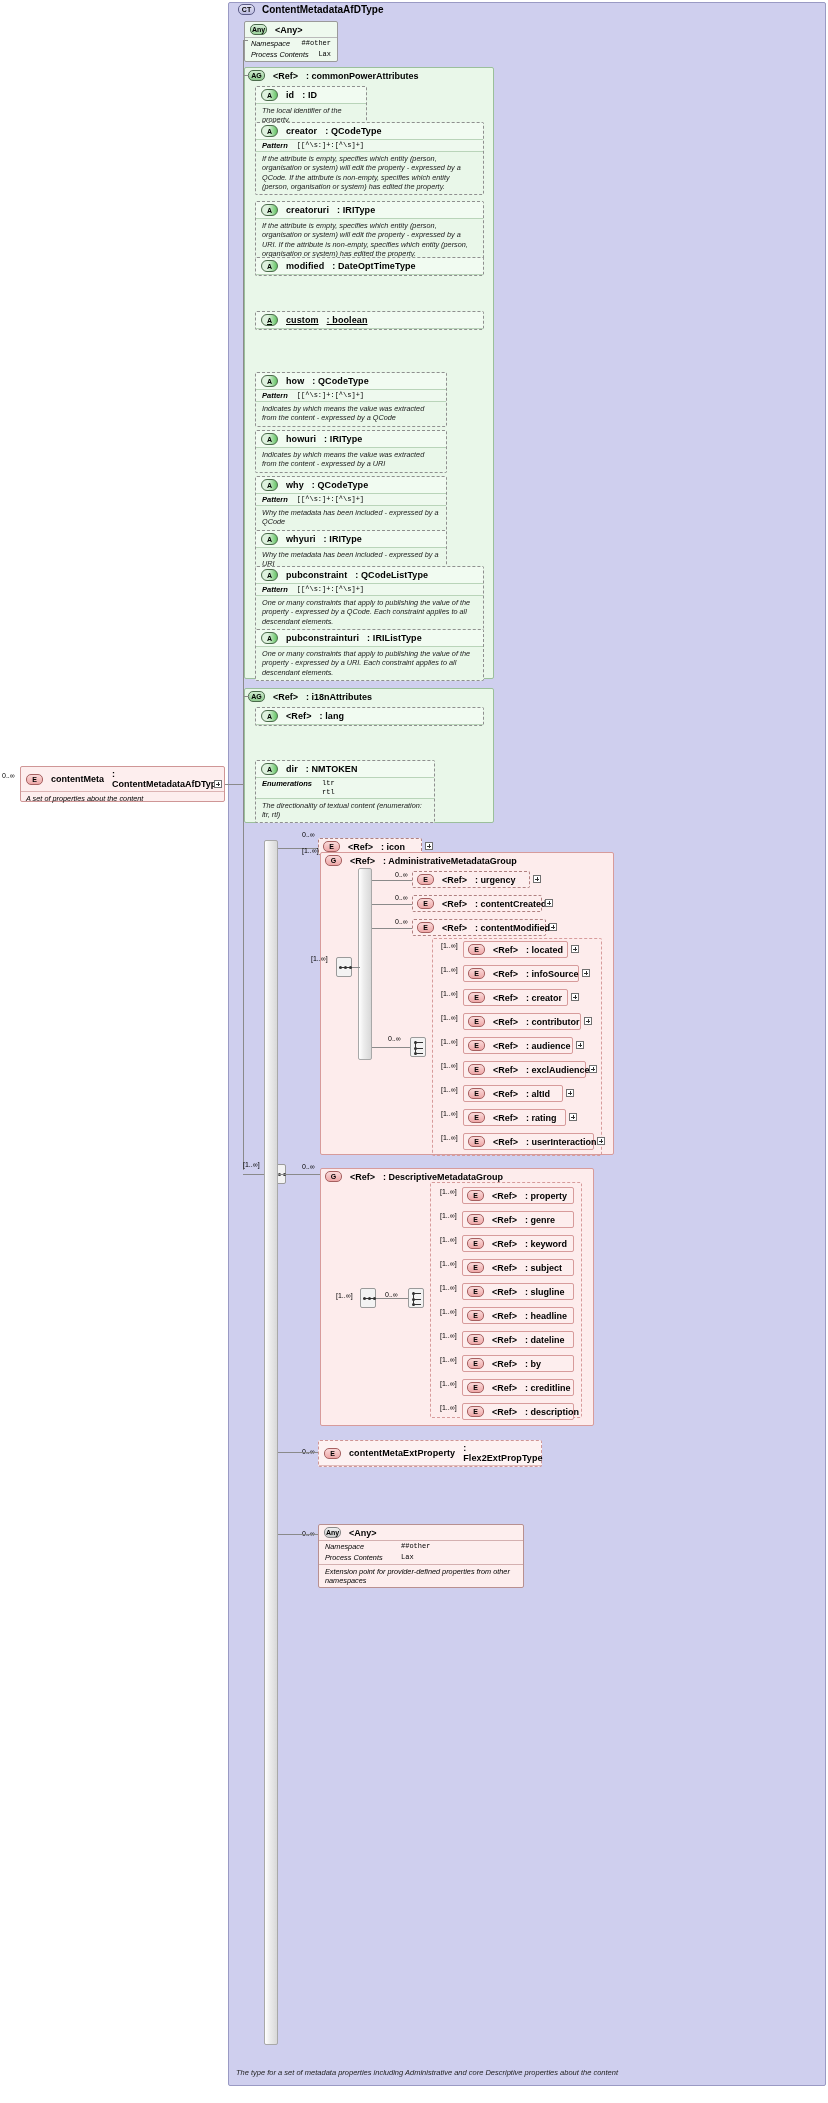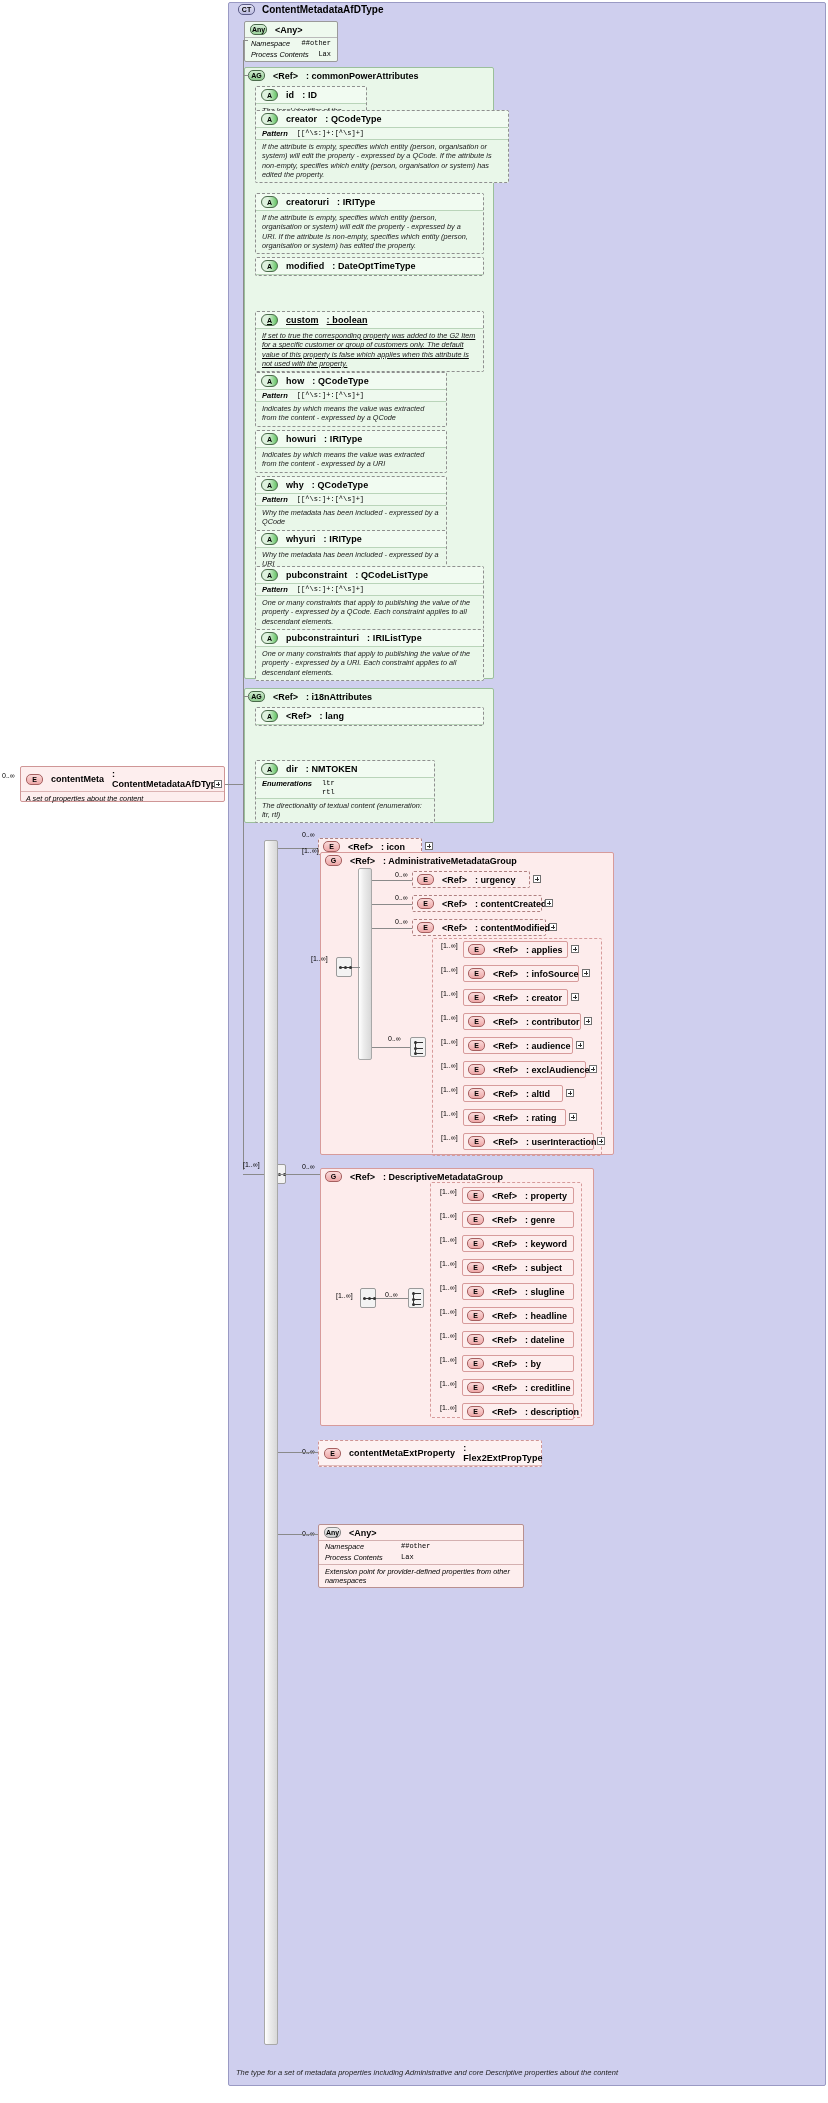--- a/index.html
+++ b/index.html
@@ -189,34 +189,34 @@
 
 <div class="attr" style="left:255px; top:86px; width:112px;">
   <div class="row1">
     <span class="badge a">A</span>
     <span class="nm">id</span>
     <span class="nm">: ID</span>
   </div>
   <div class="doc">The local identifier of the property.</div>
 </div>
 
-<div class="attr" style="left:255px; top:110px; width:254px;">
+<div class="attr" style="left:255px; top:122px; width:229px;">
   <div class="row1">
     <span class="badge a">A</span>
     <span class="nm">creator</span>
     <span class="nm">: QCodeType</span>
   </div>
   <div class="pattern">
     <b>Pattern</b>
     <span>[[^\s:]+:[^\s]+]</span>
   </div>
   <div class="doc">If the attribute is empty, specifies which entity (person, organisation or system) will edit the property - expressed by a QCode. If the attribute is non-empty, specifies which entity (person, organisation or system) has edited the property.</div>
 </div>
 
-<div class="attr" style="left:255px; top:193px; width:229px;">
+<div class="attr" style="left:255px; top:201px; width:229px;">
   <div class="row1">
     <span class="badge a">A</span>
     <span class="nm">creatoruri</span>
     <span class="nm">: IRIType</span>
   </div>
   <div class="doc">If the attribute is empty, specifies which entity (person, organisation or system) will edit the property - expressed by a URI. If the attribute is non-empty, specifies which entity (person, organisation or system) has edited the property.</div>
 </div>
 
 <div class="attr" style="left:255px; top:257px; width:229px;">
   <div class="row1">
@@ -225,21 +225,20 @@
     <span class="nm">: DateOptTimeType</span>
   </div>
 </div>
 
 <div class="attr" style="left:255px; top:311px; width:229px;text-decoration:underline;">
   <div class="row1">
     <span class="badge a">A</span>
     <span class="nm">custom</span>
     <span class="nm">: boolean</span>
   </div>
-  <div class="doc">If set to true the corresponding property was added to the G2 Item for a specific customer or group of customers only. The default value of this property is false which applies when this attribute is not used with the property.</div>
 </div>
 
 <div class="attr" style="left:255px; top:372px; width:192px;">
   <div class="row1">
     <span class="badge a">A</span>
     <span class="nm">how</span>
     <span class="nm">: QCodeType</span>
   </div>
   <div class="pattern">
     <b>Pattern</b>
@@ -411,21 +410,21 @@
   <div class="seqline" style="left:5px; top:10px; width:7px; height:1px;"></div>
   <div class="seqline" style="left:5px; top:15px; width:7px; height:1px;"></div>
 </div>
 <div class="ln lnh" style="left:372px; top:1047px; width:38px;"></div>
 <div class="gpanel dashed" style="left:432px; top:938px; width:170px; height:218px; background:transparent;"></div>
 
 <div class="occ" style="left:441px; top:942px;">[1..∞]</div>
 <div class="ebox solid" style="left:463px; top:941px; width:105px;">
   <span class="badge e">E</span>
   <span>&lt;Ref&gt;</span>
-  <span>: applies</span>
+  <span>: located</span>
 </div>
 <div class="plus" style="left:571px; top:945px;"></div>
 
 <div class="occ" style="left:441px; top:966px;">[1..∞]</div>
 <div class="ebox solid" style="left:463px; top:965px; width:116px;">
   <span class="badge e">E</span>
   <span>&lt;Ref&gt;</span>
   <span>: infoSource</span>
 </div>
 <div class="plus" style="left:582px; top:969px;"></div>

